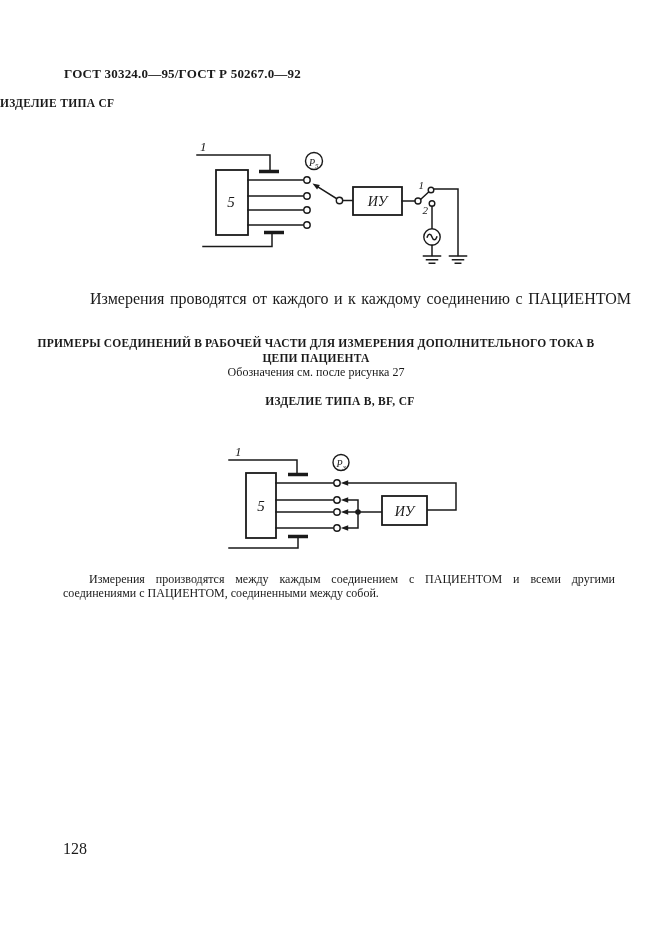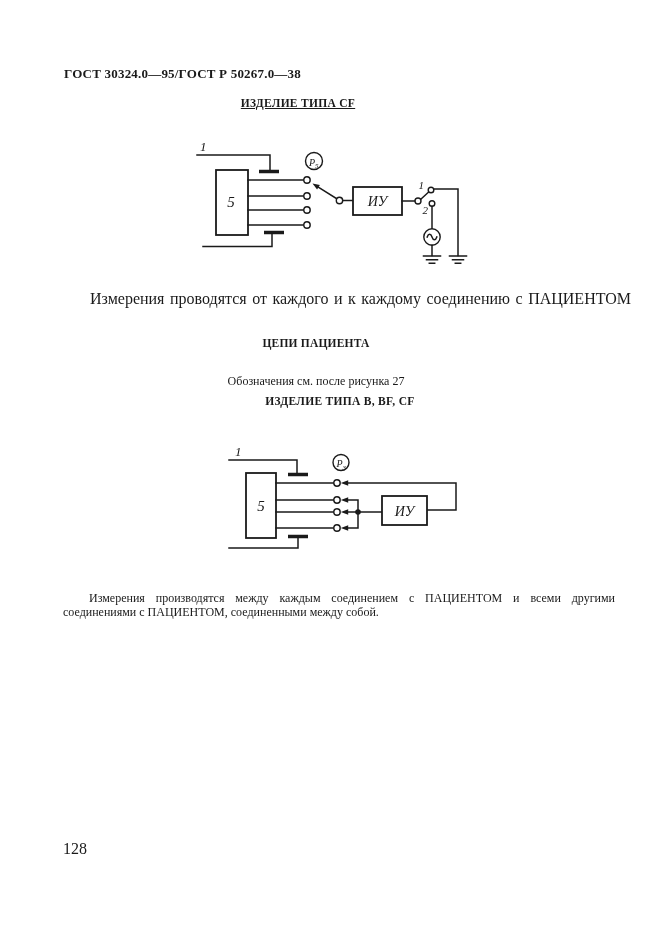--- a/index.html
+++ b/index.html
@@ -2,42 +2,42 @@
 <html><head>
 <meta charset="utf-8">
 <style>
   html,body { margin:0; padding:0; background:#ffffff; }
   .page {
     position:relative; width:661px; height:936px; background:#ffffff;
     font-family:"Liberation Serif","DejaVu Serif",serif; color:#1a1a1a;
     overflow:hidden;
   }
   .hdr { position:absolute; left:64px; top:66px; font-weight:bold; font-size:13px; letter-spacing:0.2px; }
-  .title-cf { position:absolute; left:0; top:97px; width:596px; text-align:center; font-weight:bold; font-size:11.5px; letter-spacing:0.3px;text-decoration:underline; }
+  .title-cf { position:absolute; left:0; top:97px; width:596px; text-align:left; font-weight:bold; font-size:11.5px; letter-spacing:0.3px; }
   .cap1 { position:absolute; left:90px; top:290px; font-size:16px; word-spacing:1.5px; }
   .heading { position:absolute; left:0; top:336px; width:632px; text-align:center; font-weight:bold; font-size:11.5px; line-height:15px; letter-spacing:0.2px; }
-  .note { position:absolute; left:0; top:374px; width:632px; text-align:center; font-size:12px; }
+  .note { position:absolute; left:0; top:365px; width:632px; text-align:center; font-size:12px; }
   .subtitle { position:absolute; left:0; top:395px; width:632px; text-align:center; font-weight:bold; font-size:11.5px; letter-spacing:0.3px;margin-left:24px; }
-  .para { position:absolute; left:63px; top:572px; width:552px; font-size:12px; line-height:14.2px; text-align:justify; text-indent:26px;margin-top:19px; }
+  .para { position:absolute; left:63px; top:572px; width:552px; font-size:12px; line-height:14.2px; text-align:justify; text-indent:26px; }
   .pageno { position:absolute; left:63px; top:840px; font-size:16px; }
   svg.d1 { position:absolute; left:185px; top:133px; }
   svg.d2 { position:absolute; left:225px; top:440px; }
   .ln   { stroke:#1a1a1a; stroke-width:1.5; fill:none; stroke-linecap:square; }
   .bx   { stroke:#1a1a1a; stroke-width:1.8; fill:#ffffff; }
   .term { stroke:#1a1a1a; stroke-width:1.4; fill:#ffffff; }
   .plate{ stroke:#1a1a1a; stroke-width:3.5; fill:none; }
   .solid{ fill:#1a1a1a; stroke:none; }
   .lbl  { font-family:"Liberation Serif","DejaVu Serif",serif; font-style:italic; fill:#1a1a1a; }
 </style>
 </head>
 <body>
 
 <div class="page">
 
-  <div class="hdr">ГОСТ 30324.0—95/ГОСТ Р 50267.0—38</div>
+  <div class="hdr">ГОСТ 30324.0—95/ГОСТ Р 50267.0—92</div>
 
   <div class="title-cf">ИЗДЕЛИЕ ТИПА CF</div>
 
   <svg class="d1" width="292" height="142" viewBox="185 133 292 142" xmlns="http://www.w3.org/2000/svg">
 
     <g>
       <text class="lbl" x="200" y="151" font-size="13">1</text>
       <path class="ln" d="M197,155 H270 V169.5"></path>
       <path class="plate" d="M259,171.5 H279"></path>
     </g>
@@ -98,20 +98,21 @@
 
     <g>
       <path class="plate" d="M264,232.5 H284"></path>
       <path class="ln" d="M272,234.5 V246.5 H203"></path>
     </g>
   </svg>
 
   <div class="cap1">Измерения проводятся от каждого и к каждому соединению с ПАЦИЕНТОМ</div>
 
   <div class="heading">
+    <div>ПРИМЕРЫ СОЕДИНЕНИЙ В РАБОЧЕЙ ЧАСТИ ДЛЯ ИЗМЕРЕНИЯ ДОПОЛНИТЕЛЬНОГО ТОКА В</div>
     <div>ЦЕПИ ПАЦИЕНТА</div>
   </div>
 
   <div class="note">Обозначения см. после рисунка 27</div>
 
   <div class="subtitle">ИЗДЕЛИЕ ТИПА B, BF, CF</div>
 
   <svg class="d2" width="245" height="112" viewBox="225 440 245 112" xmlns="http://www.w3.org/2000/svg">
 
     <g>

